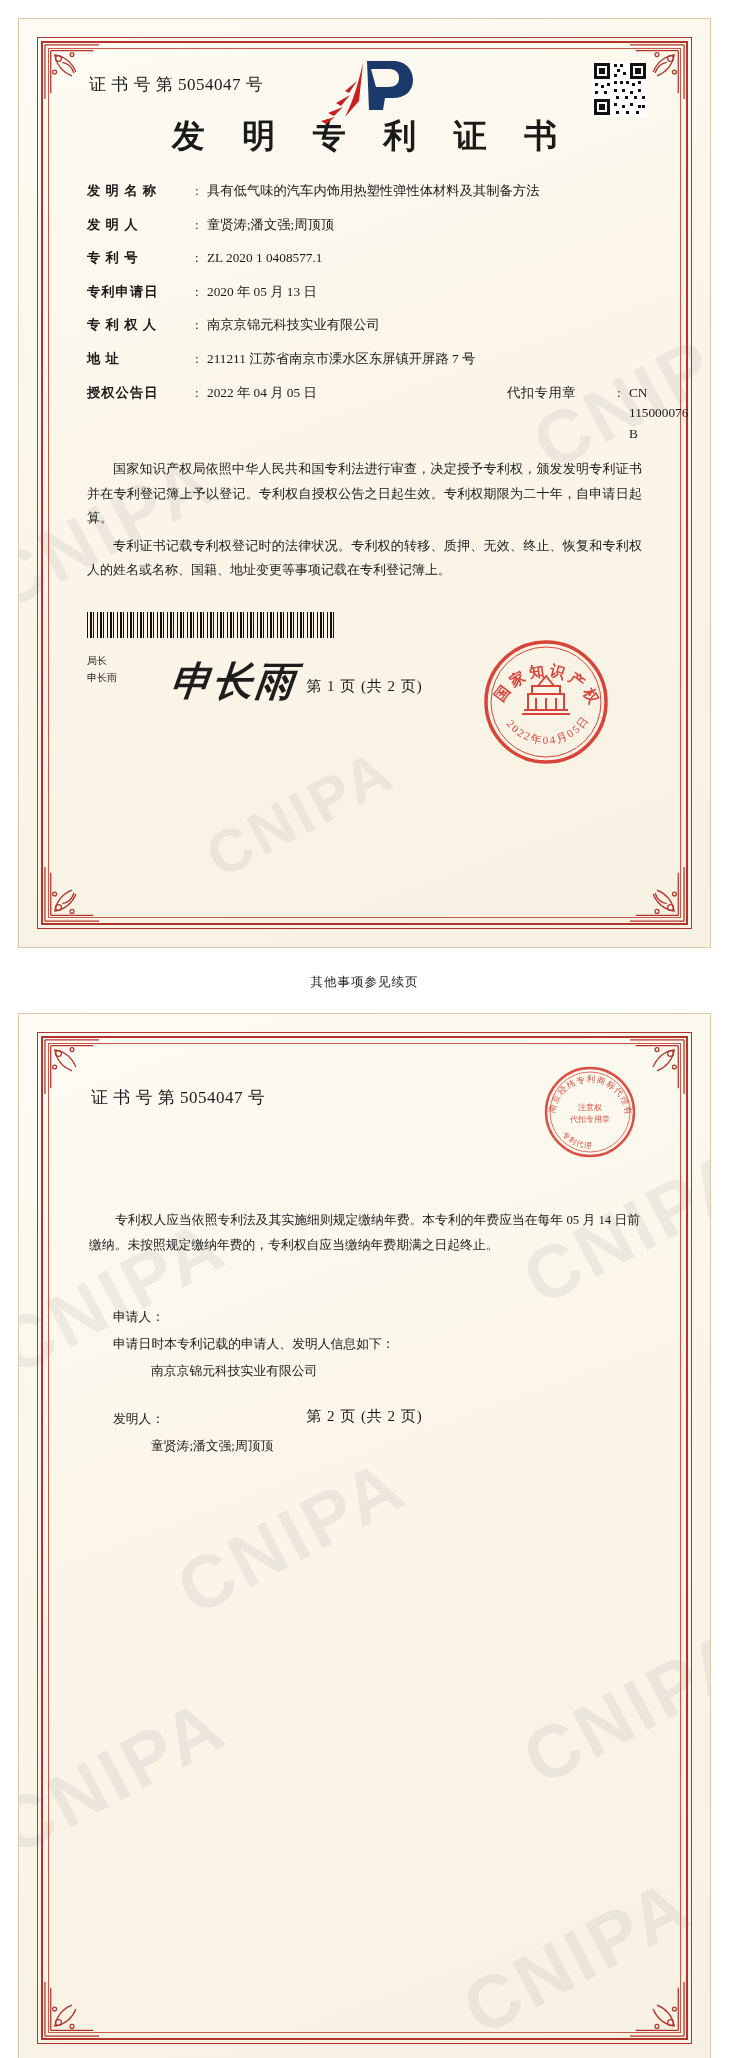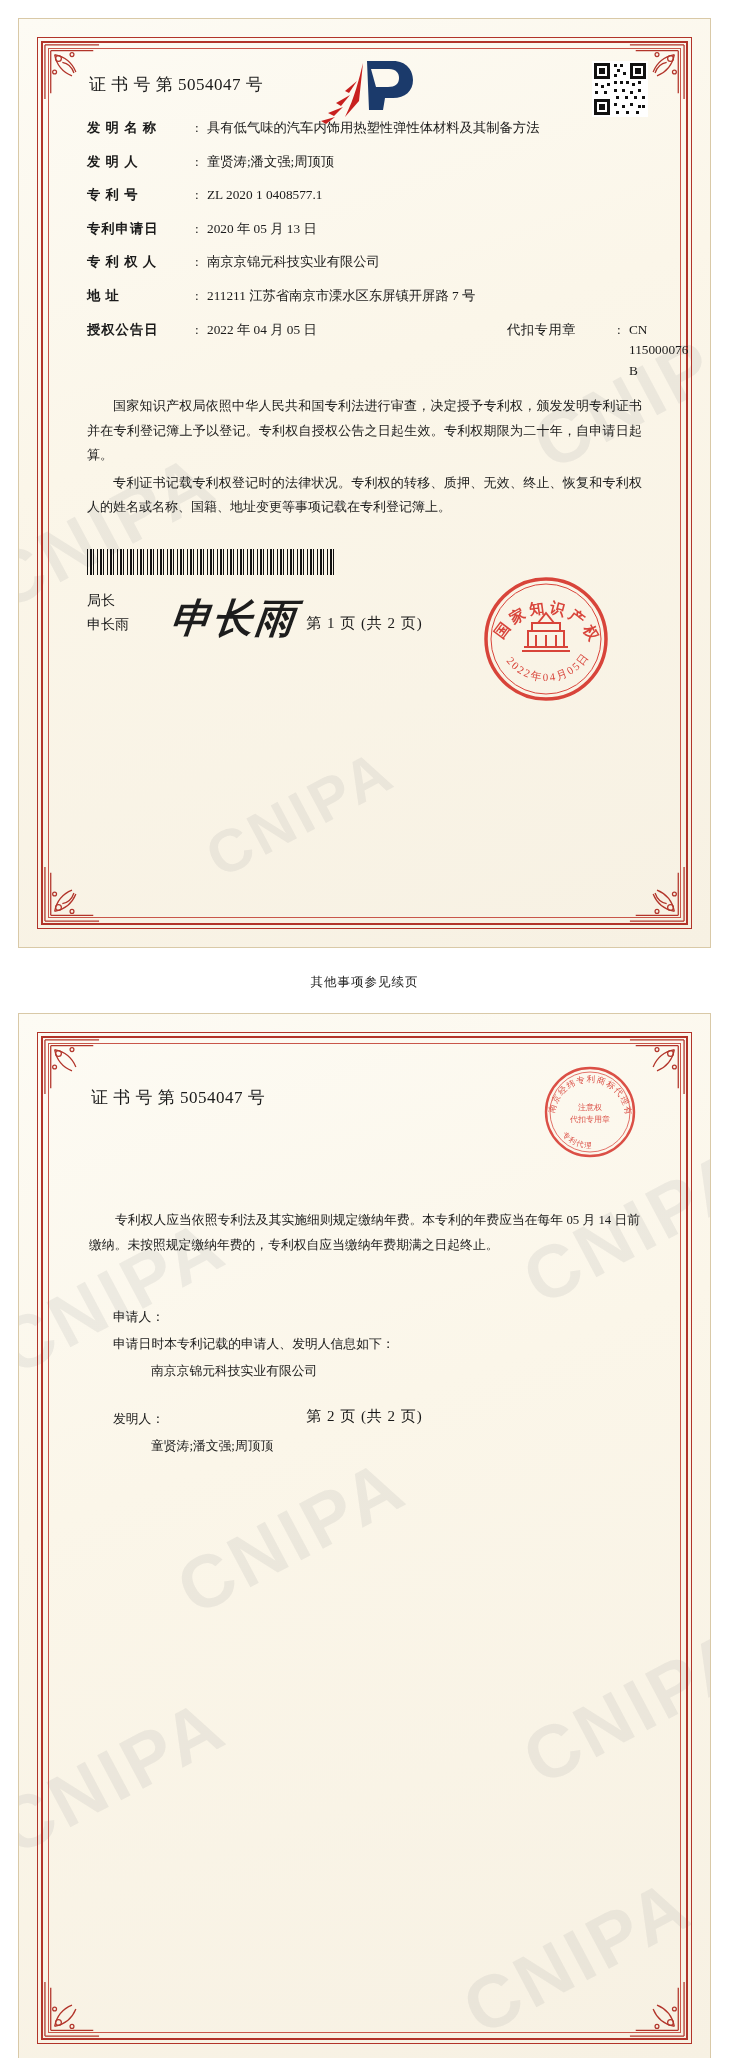--- a/index.html
+++ b/index.html
@@ -146,21 +146,21 @@
   }
 
   .sign-row {
     display: flex;
     align-items: flex-start;
     margin: 14px 8px 0 8px;
     position: relative;
     height: 96px;
   }
   .sign-label {
-    font-size: 14px;
+    font-size: 10px;
     line-height: 1.7;
     width: 60px;
   }
   .sign-script {
     font-family: "DejaVu Serif", serif;
     font-size: 40px;
     font-style: italic;
     font-weight: bold;
     color: #1d1d1d;
     margin: 2px 0 0 24px;
@@ -338,20 +338,21 @@
               <rect x="38" y="42" width="3" height="3"></rect>
               <rect x="46" y="44" width="3" height="3"></rect>
             <rect x="24" y="50" width="3" height="3"></rect>
               <rect x="34" y="50" width="3" height="3"></rect>
               <rect x="44" y="50" width="3" height="3"></rect>
             <rect x="50" y="44" width="3" height="3"></rect>
           </g>
         </svg>
       </div>
 
+      <div class="title">发 明 专 利 证 书</div>
 
       <div class="fields">
         <div class="field">
           <span class="lbl">发 明 名 称</span>
           <span class="colon">:</span>
           <span class="val">具有低气味的汽车内饰用热塑性弹性体材料及其制备方法</span>
         </div>
         <div class="field">
           <span class="lbl">发 明 人</span>
           <span class="colon">:</span>

